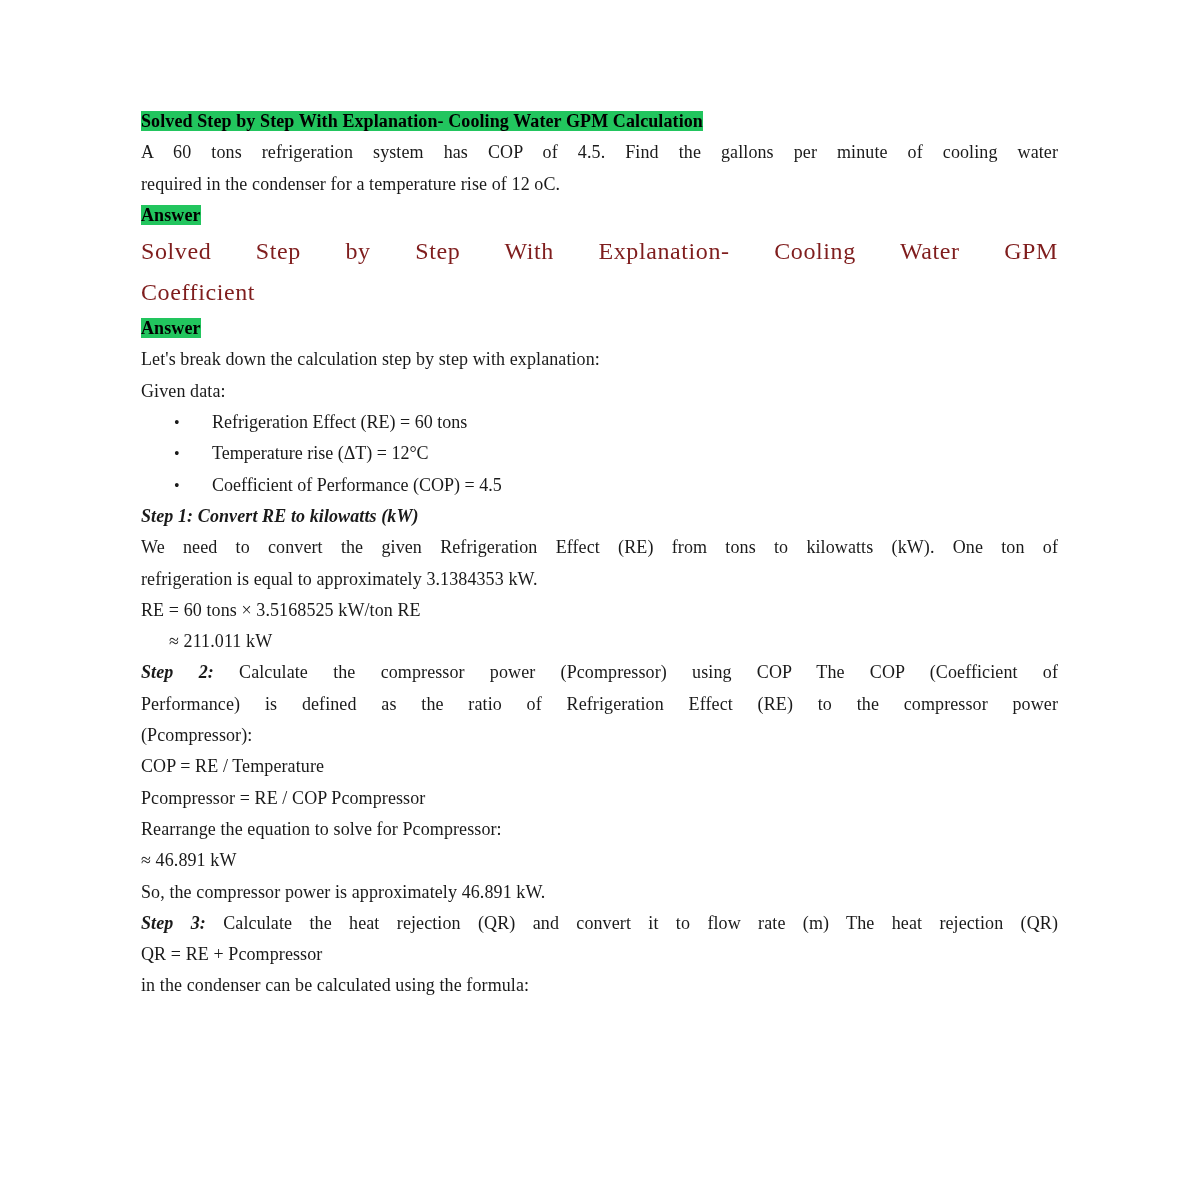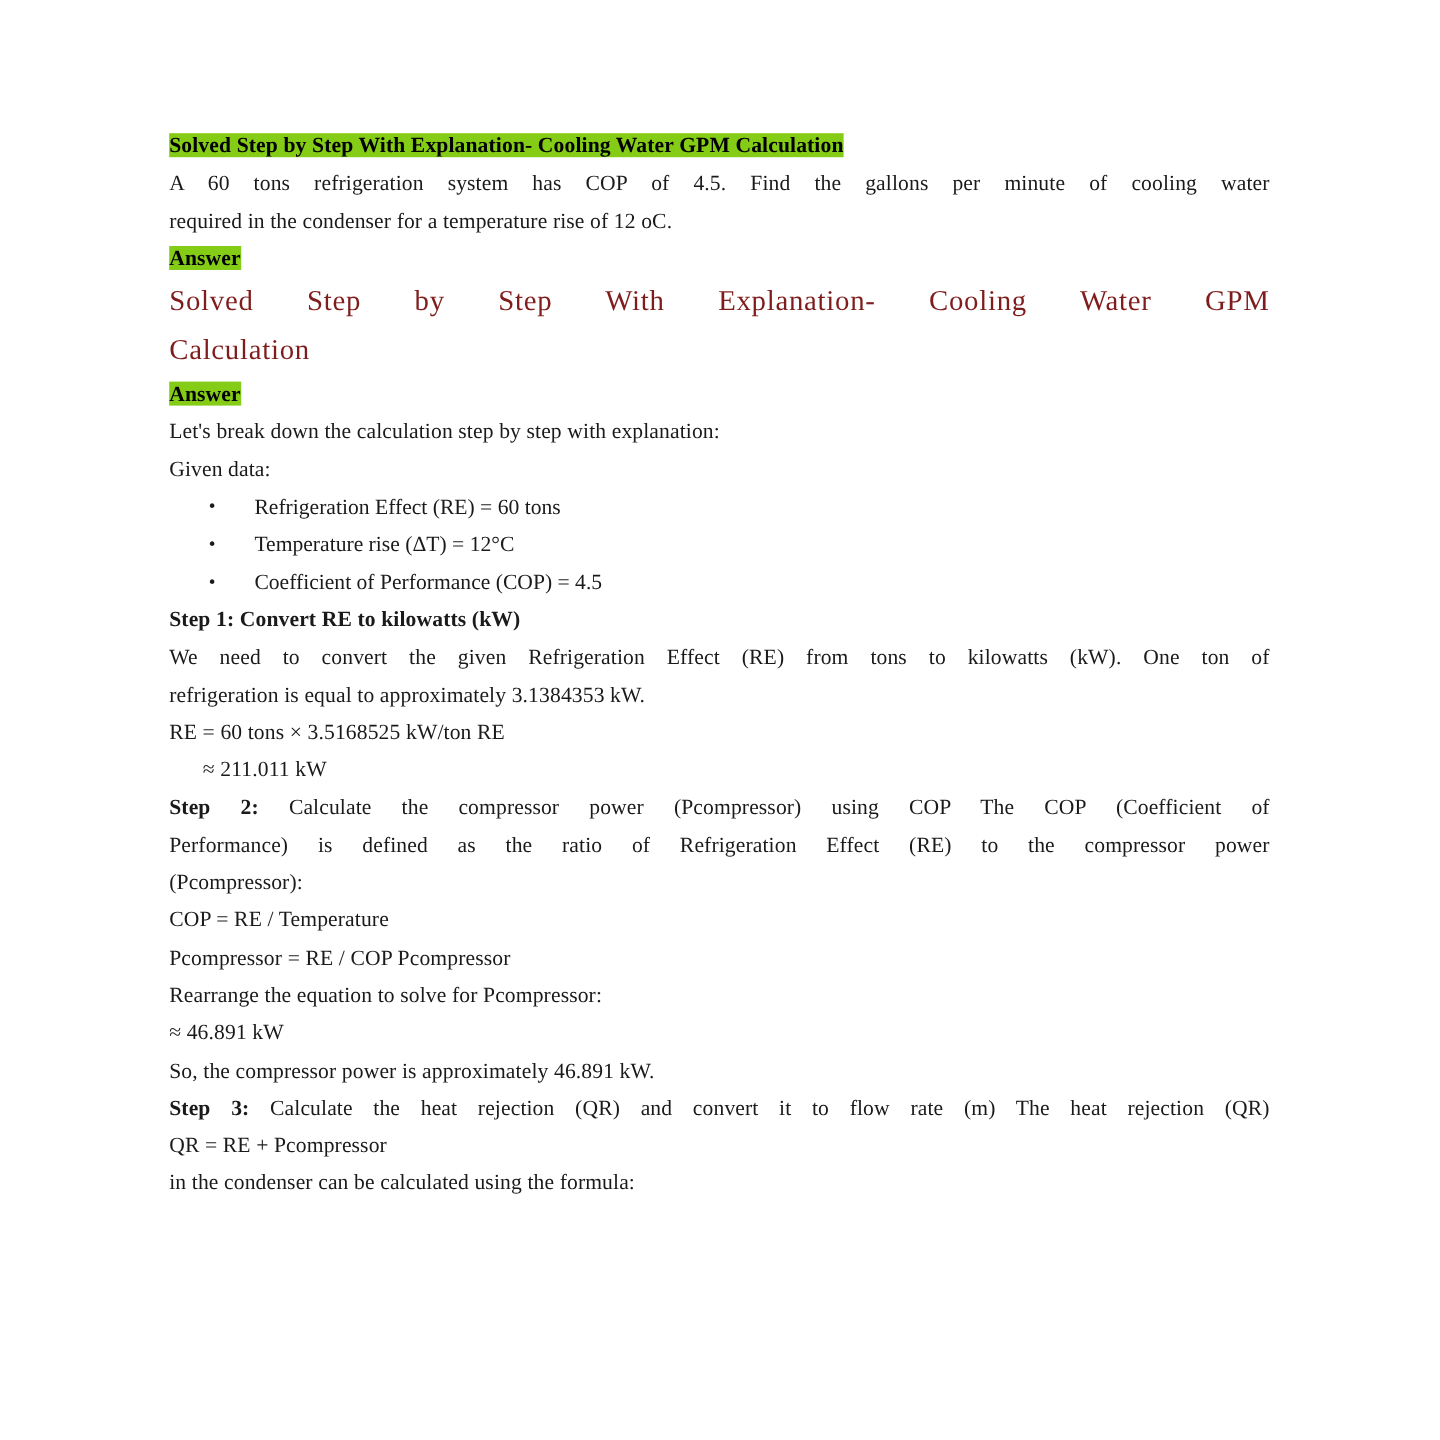--- a/index.html
+++ b/index.html
@@ -28,25 +28,25 @@
       white-space: nowrap;
       letter-spacing: 0.1px;
     }
     .justify {
       white-space: normal;
       text-align: justify;
       text-align-last: justify;
       height: auto;
     }
     .hl {
-      background: #84cc16;
+      background: #22c55e;
       font-weight: bold;
       color: #000;
     }
-    .bold { font-weight: bold; }
+    .bold { font-weight: bold; font-style: italic; }
     .blue-heading {
       color: #7f1d1d;
       font-size: 24px;
       line-height: 41px;
       letter-spacing: 0.6px;
     }
     .blue-heading .row1 {
       display: block;
       text-align: justify;
       text-align-last: justify;
@@ -90,21 +90,21 @@
 
   <div class="line justify">A 60 tons refrigeration system has COP of 4.5. Find the gallons per minute of cooling water</div>
   <div class="line">required in the condenser for a temperature rise of 12 oC.</div>
 
   <div class="line">
     <span class="hl">Answer</span>
   </div>
 
   <div class="blue-heading">
     <span class="row1">Solved Step by Step With  Explanation- Cooling Water GPM</span>
-    <span class="row2">Calculation</span>
+    <span class="row2">Coefficient</span>
   </div>
 
   <div class="line">
     <span class="hl">Answer</span>
   </div>
 
   <div class="line">Let's break down the calculation step by step with explanation:</div>
   <div class="line">Given data:</div>
 
   <ul class="bullets">

